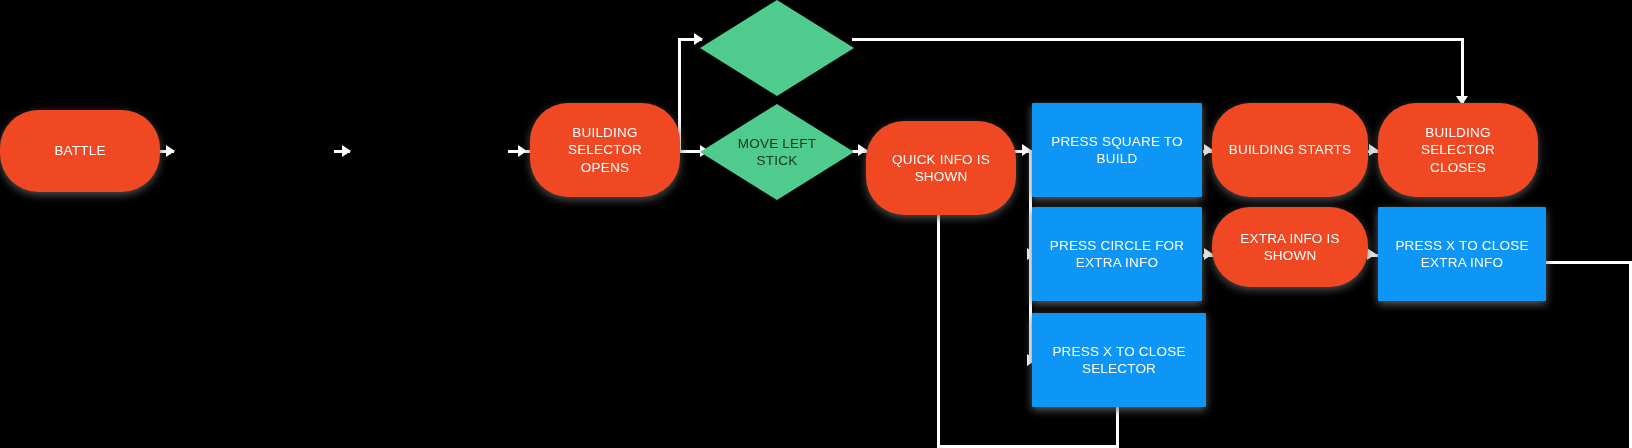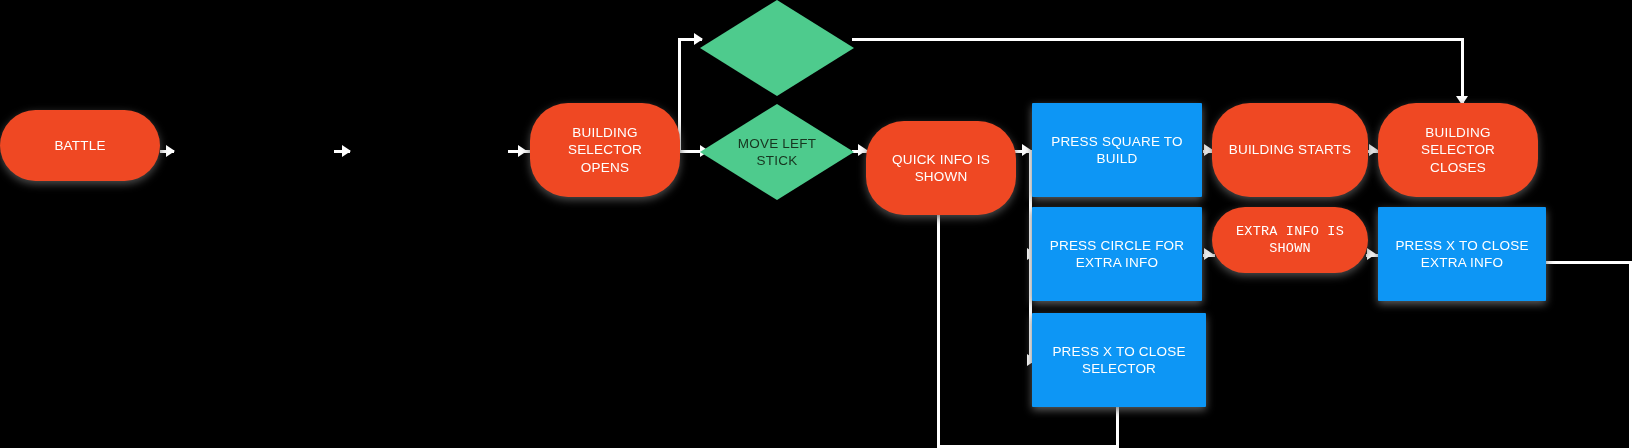--- a/index.html
+++ b/index.html
@@ -144,21 +144,21 @@
 
   <div class="edge h" style="left:1545px;top:261px;width:87px;"></div>
   <div class="edge v" style="left:1629px;top:261px;height:187px;"></div>
 
   <div class="edge v" style="left:1116px;top:405px;height:43px;"></div>
   <div class="edge h" style="left:937px;top:445px;width:182px;"></div>
 
   <div class="edge v" style="left:937px;top:196px;height:252px;"></div>
   <div class="arrow up" style="left:932px;top:190px;"></div>
 
-  <div class="node n-red" style="left:0px;top:110px;width:160px;height:71px;">
+  <div class="node n-red" style="left:0px;top:110px;width:160px;height:82px;">
     <span class="label">BATTLE</span>
   </div>
 
 
 
   <div class="node n-red" style="left:530px;top:103px;width:150px;height:94px;">
     <span class="label">BUILDING SELECTOR
 OPENS</span>
   </div>
 
@@ -188,21 +188,21 @@
   <div class="node n-red" style="left:1378px;top:103px;width:160px;height:94px;">
     <span class="label">BUILDING SELECTOR
 CLOSES</span>
   </div>
 
   <div class="node n-blue" style="left:1032px;top:207px;width:170px;height:94px;">
     <span class="label">PRESS CIRCLE FOR
 EXTRA INFO</span>
   </div>
 
-  <div class="node n-red" style="left:1212px;top:207px;width:156px;height:66px;font-family:Liberation Mono, monospace;">
+  <div class="node n-red" style="left:1212px;top:207px;width:156px;height:80px;">
     <span class="label">EXTRA INFO IS SHOWN</span>
   </div>
 
   <div class="node n-blue" style="left:1378px;top:207px;width:168px;height:94px;">
     <span class="label">PRESS X TO CLOSE
 EXTRA INFO</span>
   </div>
 
   <div class="node n-blue" style="left:1032px;top:313px;width:174px;height:94px;">
     <span class="label">PRESS X TO CLOSE

